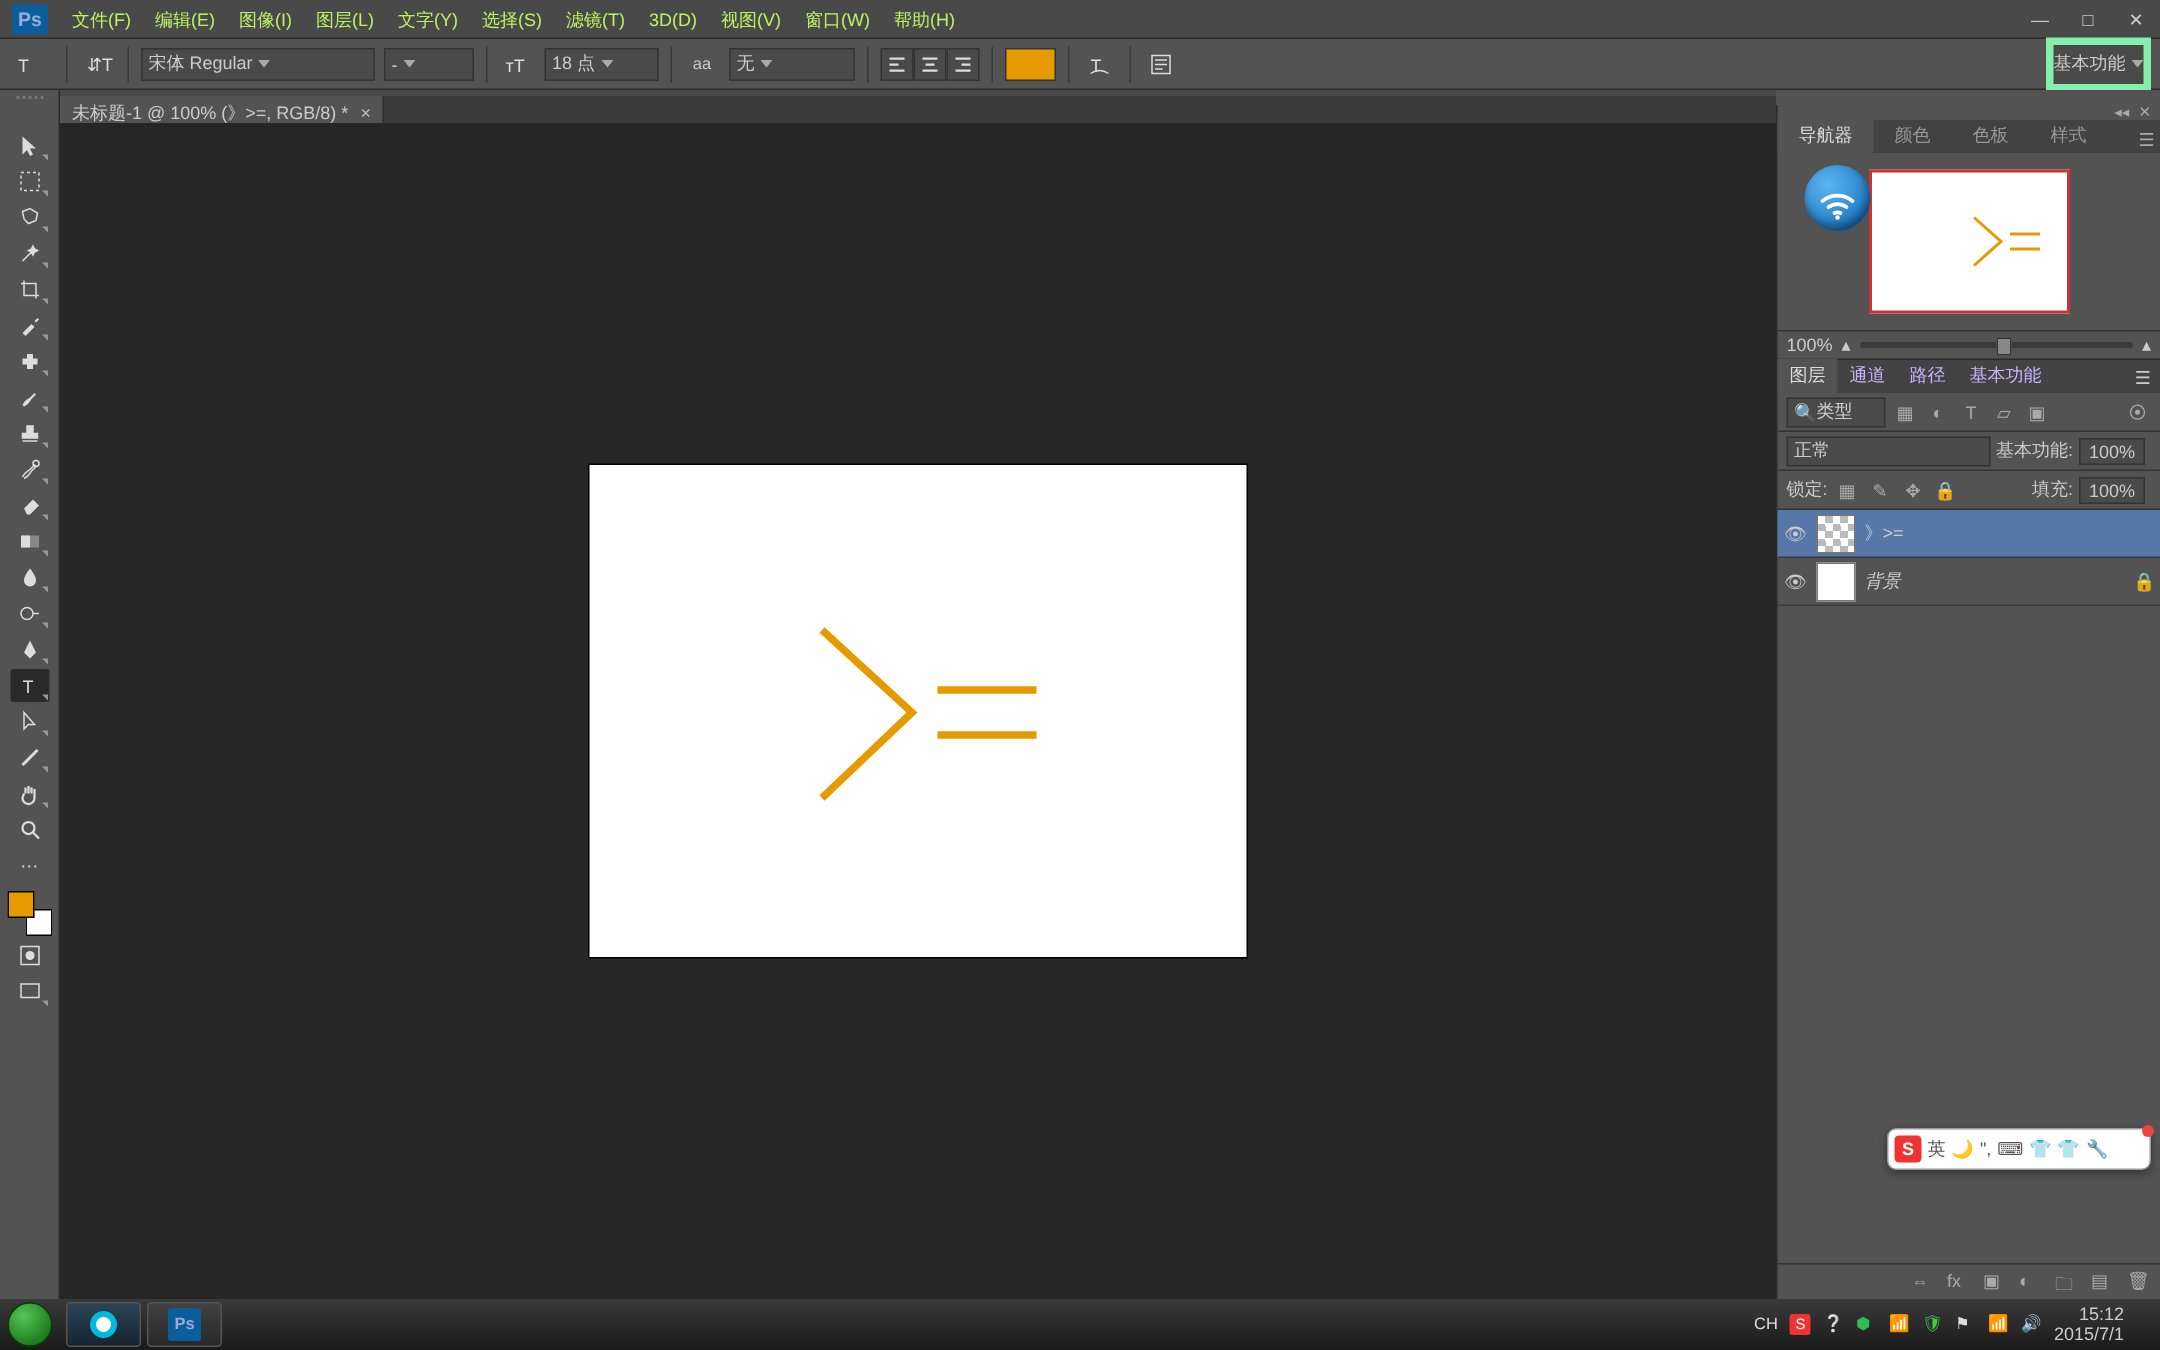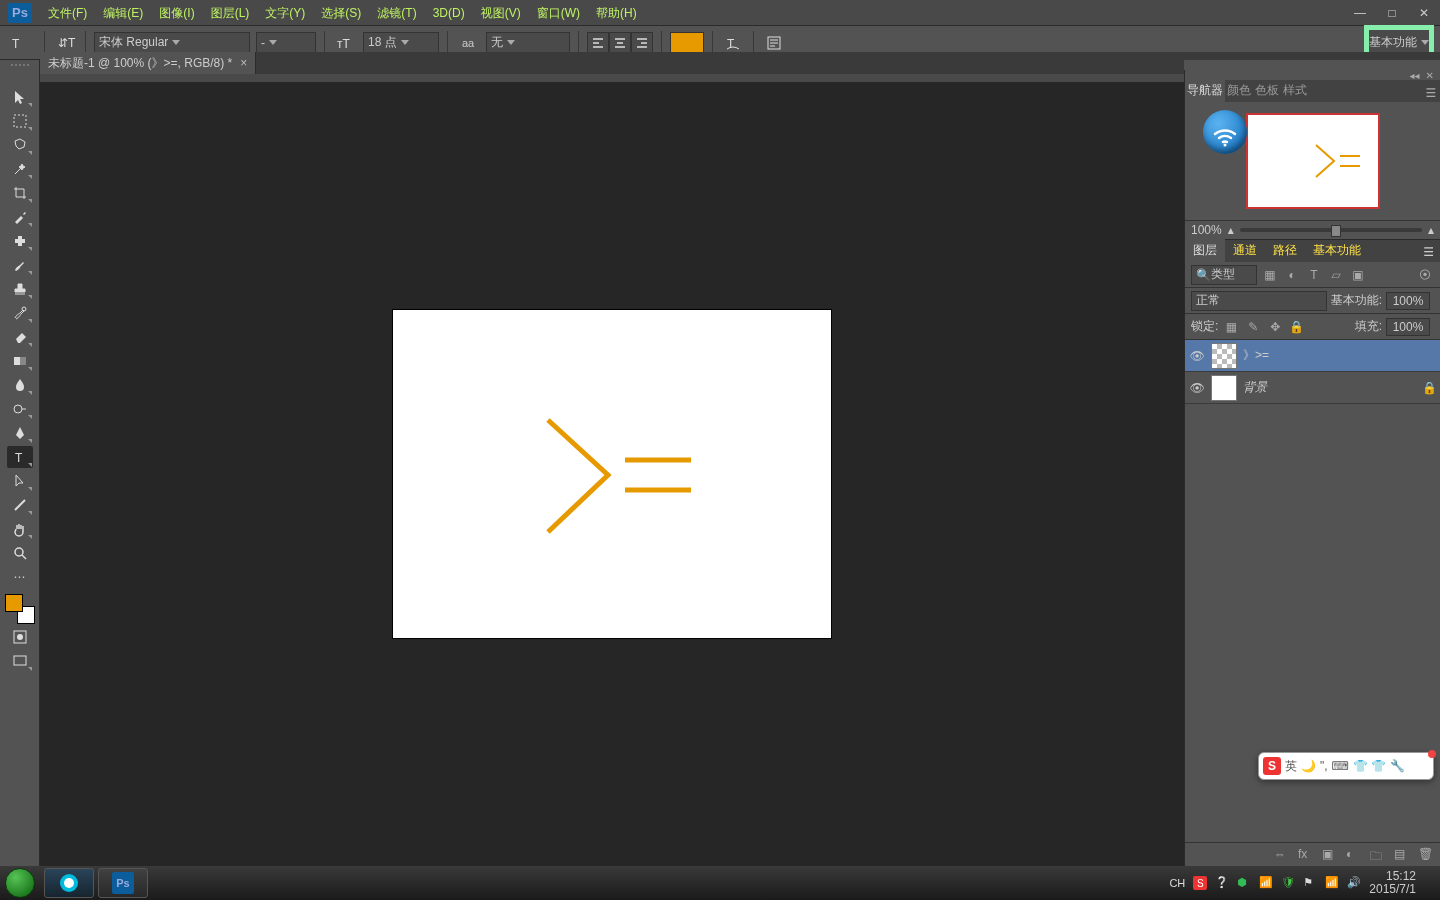--- a/index.html
+++ b/index.html
@@ -19,21 +19,21 @@
 .dropdown .caret{margin-left:4px;width:0;height:0;border-left:4px solid transparent;border-right:4px solid transparent;border-top:5px solid #aaa}
 .font-dd{width:156px}
 .style-dd{width:60px}
 .size-dd{width:76px}
 .aa-dd{width:84px}
 .align-group{display:flex;gap:0}
 .align-group div{width:22px;height:22px;border:1px solid #333;background:#4a4a4a;display:flex;align-items:center;justify-content:center}
 .color-swatch{width:34px;height:22px;background:#e69a00;border:1px solid #333}
 .preset-btn{margin-left:auto;height:36px;padding:0 0;border:5px solid #86efac;background:#4a4a4a;display:flex;align-items:center}
 
-.doctab-row{position:absolute;left:40px;top:52px;right:0;height:22px;background:#3a3a3a}
+.doctab-row{position:absolute;left:40px;top:64px;right:0;height:22px;background:#3a3a3a}
 .doctab{display:inline-flex;align-items:center;height:22px;background:#535353;padding:0 8px;border-right:1px solid #2a2a2a;color:#ddd}
 .doctab .close{margin-left:8px;color:#bbb}
 
 .tools{position:absolute;left:0;top:60px;bottom:34px;width:40px;background:#535353;border-right:1px solid #2a2a2a;display:flex;flex-direction:column;align-items:center;padding-top:26px;gap:2px}
 .tools .grip{position:absolute;top:0;left:0;right:0;height:10px;display:flex;align-items:center;justify-content:center}
 .tools .grip::before{content:"";width:18px;border-top:2px dotted #777}
 .tool{width:26px;height:22px;display:flex;align-items:center;justify-content:center;border-radius:2px;position:relative}
 .tool.selected{background:#2a2a2a}
 .tool .tri{position:absolute;right:1px;bottom:1px;width:0;height:0;border-left:4px solid transparent;border-top:4px solid #999}
 .fgbg{width:30px;height:30px;position:relative;margin-top:4px}
@@ -44,33 +44,33 @@
 .canvas{width:438px;height:328px;background:#fff;box-shadow:0 0 0 1px #000;position:relative}
 .canvas svg{position:absolute;left:0;top:0}
 
 .status{position:absolute;left:40px;right:256px;bottom:10px;height:24px;background:#535353;display:flex;align-items:center;padding:0 10px;gap:14px;color:#ddd}
 .status .export-icon{width:14px;height:14px;border:1px solid #aaa}
 
 .panels{position:absolute;right:0;top:70px;width:256px;bottom:34px;background:#535353;border-left:1px solid #2a2a2a;display:flex;flex-direction:column}
 .panel-top-grip{height:10px;display:flex;align-items:center;justify-content:flex-end;gap:6px;padding-right:6px}
 .panel-top-grip .mini{font-size:10px;color:#aaa}
 .tabset{height:22px;background:#424242;display:flex;align-items:flex-end}
-.tabset span{padding:3px 2px;color:#999;border-top:1px solid transparent}
+.tabset span{padding:3px 14px;color:#999;border-top:1px solid transparent}
 .tabset span.active{background:#535353;color:#ddd}
 .tabset .menuicon{margin-left:auto;width:18px;height:18px;display:flex;align-items:center;justify-content:center;color:#aaa}
 .nav-body{height:118px;background:#535353;position:relative;display:flex;align-items:center;justify-content:center}
 .nav-thumb{width:134px;height:96px;background:#fff;border:2px solid #cc3333;position:relative}
 .nav-thumb svg{position:absolute;left:0;top:0}
 .wifi{position:absolute;left:18px;top:8px;width:44px;height:44px;border-radius:50%;background:radial-gradient(circle at 35% 30%,#5bb4f0,#0a66b8);box-shadow:inset -2px -4px 6px rgba(0,0,0,.4)}
 .nav-zoom{height:20px;display:flex;align-items:center;padding:0 6px;gap:6px;border-top:1px solid #333;border-bottom:1px solid #2a2a2a}
 .nav-zoom .slider{flex:1;height:4px;background:#3a3a3a;border-radius:2px;position:relative}
 .nav-zoom .slider::after{content:"";position:absolute;left:50%;top:-3px;width:8px;height:10px;background:#888;border:1px solid #333}
 
 .layer-tabs{height:22px;background:#424242;display:flex;align-items:flex-end}
-.layer-tabs span{padding:3px 8px;color:#fde047}
+.layer-tabs span{padding:3px 8px;color:#c4b5fd}
 .layer-tabs span.active{background:#535353;color:#ddd}
 .layer-row1{height:26px;display:flex;align-items:center;padding:0 6px;gap:4px;border-bottom:1px solid #333}
 .mini-dd{height:20px;background:#4a4a4a;border:1px solid #333;display:flex;align-items:center;padding:0 4px}
 .mini-icon{width:18px;height:18px;display:flex;align-items:center;justify-content:center;color:#aaa}
 .layer-row2,.layer-row3{height:26px;display:flex;align-items:center;padding:0 6px;gap:4px;border-bottom:1px solid #333}
 .layer-row2 .blend{flex:1}
 .opacity-box{width:44px;height:18px;background:#4a4a4a;border:1px solid #333;display:flex;align-items:center;justify-content:center}
 .layers-list{flex:0 0 auto}
 .layer-item{height:32px;display:flex;align-items:center;padding:0 4px;gap:6px;border-bottom:1px solid #3a3a3a}
 .layer-item.selected{background:#5578a8}

